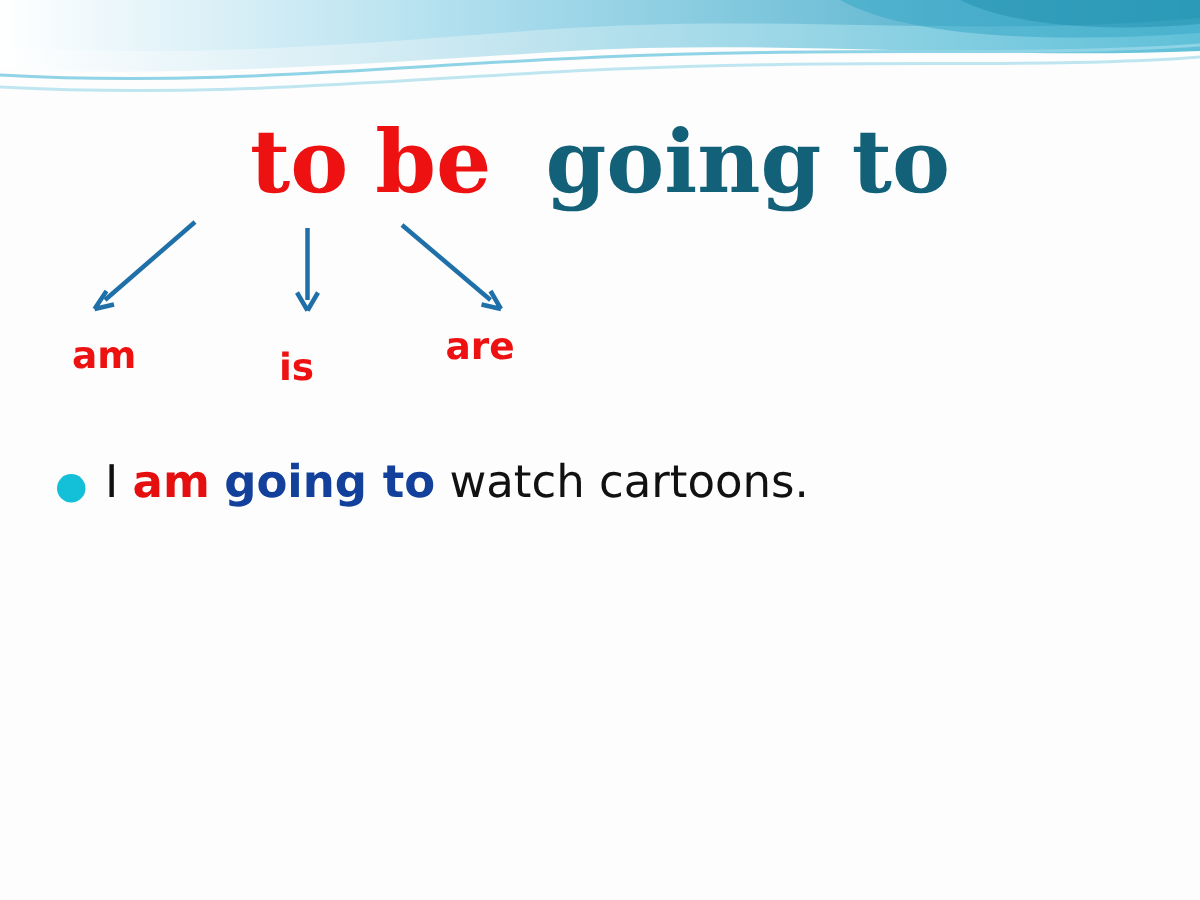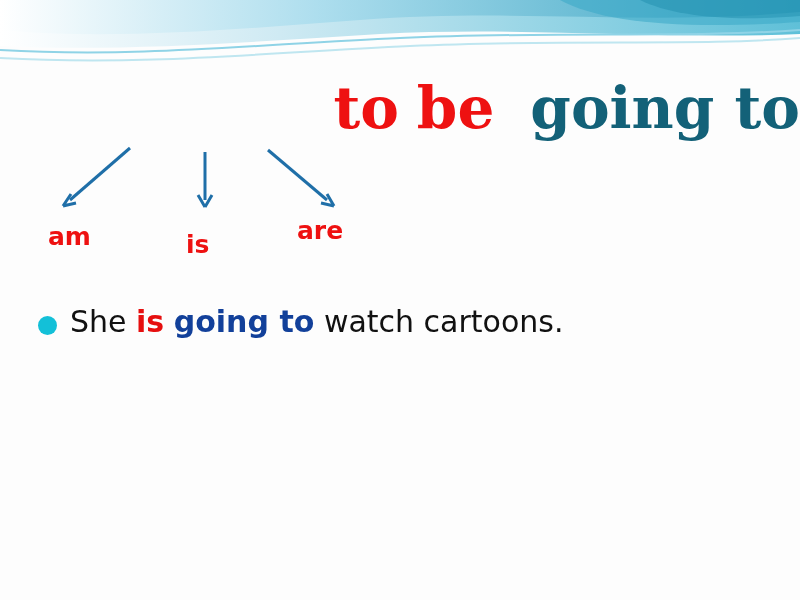--- a/index.html
+++ b/index.html
@@ -32,21 +32,21 @@
     height: 90px;
     pointer-events: none;
   }
 
   
   .title-row {
     position: absolute;
     left: 0;
     top: 78px;
     width: 800px;
-    text-align: right;
+    text-align: center;
     font-family: "DejaVu Serif", serif;
     font-weight: bold;
     font-size: 58px;
     line-height: 1.05;
     white-space: nowrap;
   }
   .t-red { color: #ee1111; }
   .t-teal { color: #136178; }
   .t-gap { display: inline-block; width: 18px; }
 
@@ -142,21 +142,21 @@
       <path d="M334,206 L327,194 M334,206 L321,203"></path>
     </g>
   </svg>
 
   <div class="form-word" id="form-am">am</div>
   <div class="form-word" id="form-is">is</div>
   <div class="form-word" id="form-are">are</div>
 
   <div class="bullets">
 
+    <div class="bullet-line">
+      <span class="bullet-dot"></span><span class="b-plain">I </span><span class="b-red">am</span><span class="b-plain"> </span><span class="b-blue">going to</span><span class="b-plain"> watch cartoons.</span>
+    </div>
 
-    <div class="bullet-line">
-      <span class="bullet-dot"></span><span class="b-plain">She </span><span class="b-red">is</span><span class="b-plain"> </span><span class="b-blue">going to</span><span class="b-plain"> watch cartoons.</span>
-    </div>
 
 
   </div>
 
 </div>
 
 </body></html>

